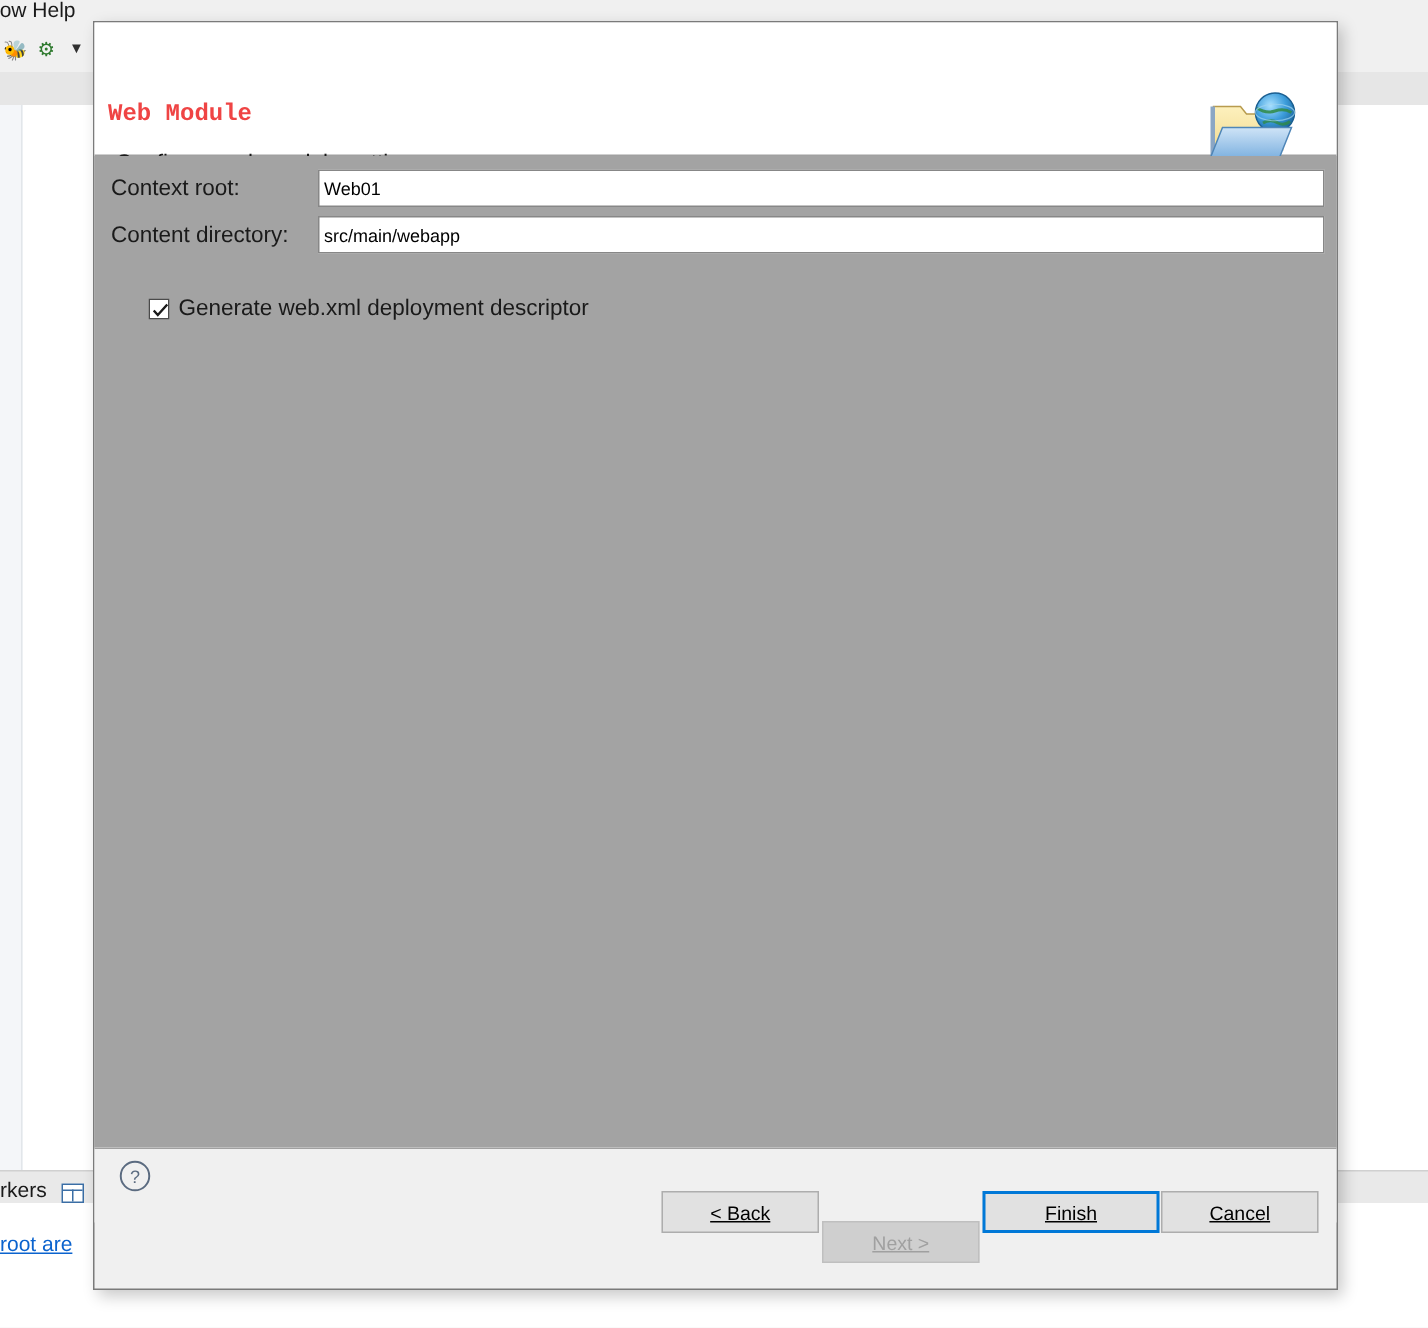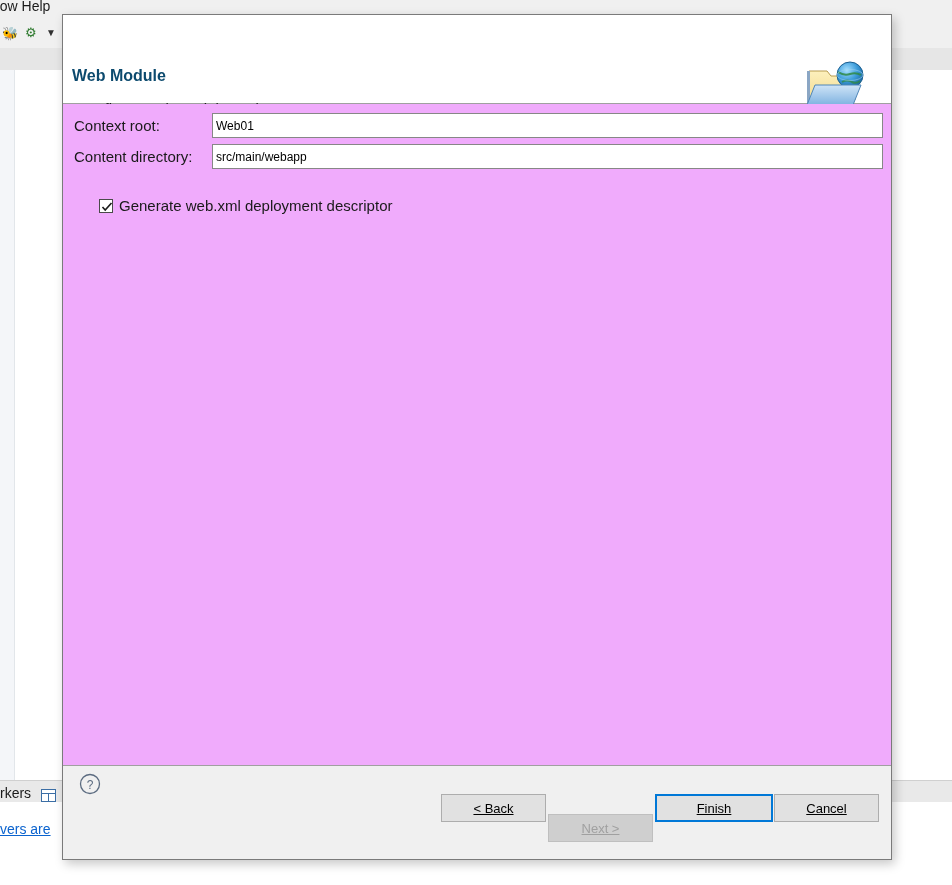--- a/index.html
+++ b/index.html
@@ -174,38 +174,39 @@
     height: 89px;
     background: #ffffff;
     border-bottom: 1px solid #a0a0a0;
     box-sizing: border-box;
   }
   .header-title {
     position: absolute;
     left: 9px; top: 52px;
     font-size: 16px;
     font-weight: bold;
-    color: #0c4a6e;
+    color: #ef4444;
+    font-family: Liberation Mono, monospace;
   }
   .header-desc {
     position: absolute;
     left: 14px; top: 85px;
     font-size: 15px;
     color: #1a1a1a;
   }
   .banner-icon {
     position: absolute;
     right: 18px; top: 44px;
     width: 72px; height: 52px;
   }
 
   .body {
     position: relative;
     height: 661px;
-    background: #f0abfc;
+    background: #a3a3a3;
   }
   .field-row {
     position: absolute;
     left: 0;
     height: 26px;
   }
   .field-label {
     position: absolute;
     left: 11px;
     font-size: 15px;
@@ -310,21 +311,21 @@
 
   <div class="bg-editor">
     <div class="bg-left-strip" style="top:0;"></div>
   </div>
 
   <div class="bg-bottom-tabs"></div>
   <span class="bg-tab-label">rkers</span>
   <span class="bg-table-icon"></span>
 
   <div class="bg-bottom-area"></div>
-  <span class="bg-link">vers are</span>
+  <span class="bg-link">root are</span>
 </div>
 
 <div id="dialog">
 
 
   <div class="header">
     <span class="header-title">Web Module</span>
     <span class="header-desc">Configure web module settings.</span>
 
     <svg class="banner-icon" viewBox="0 0 72 52">

